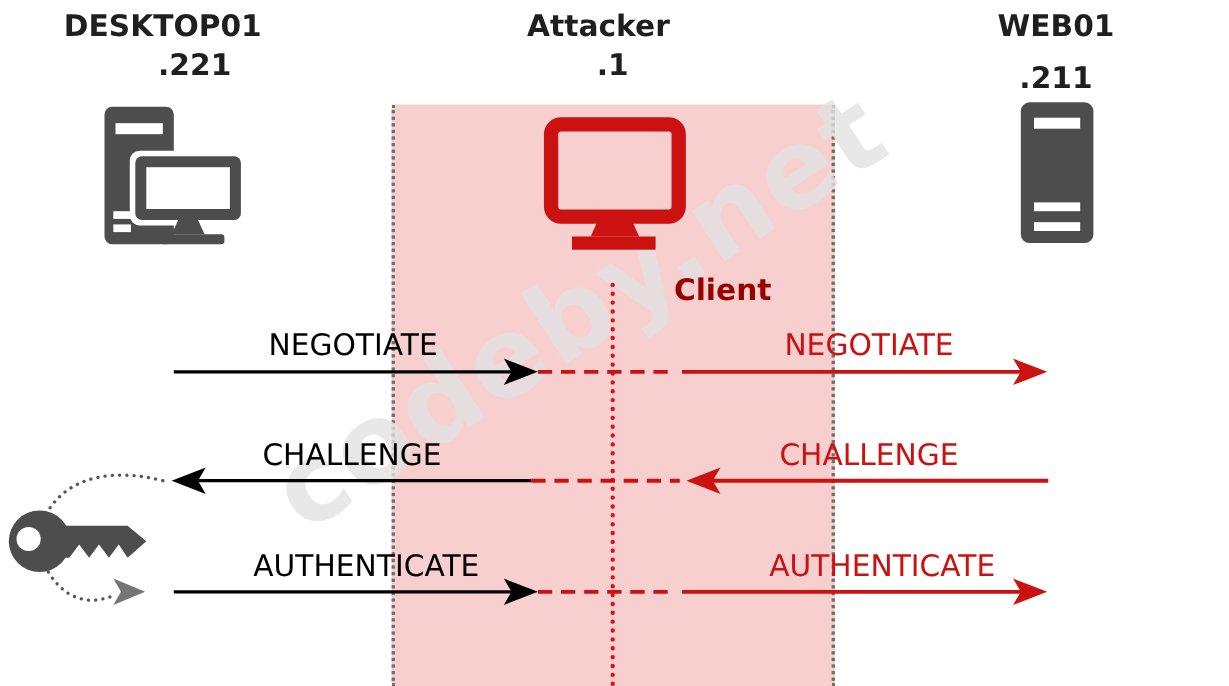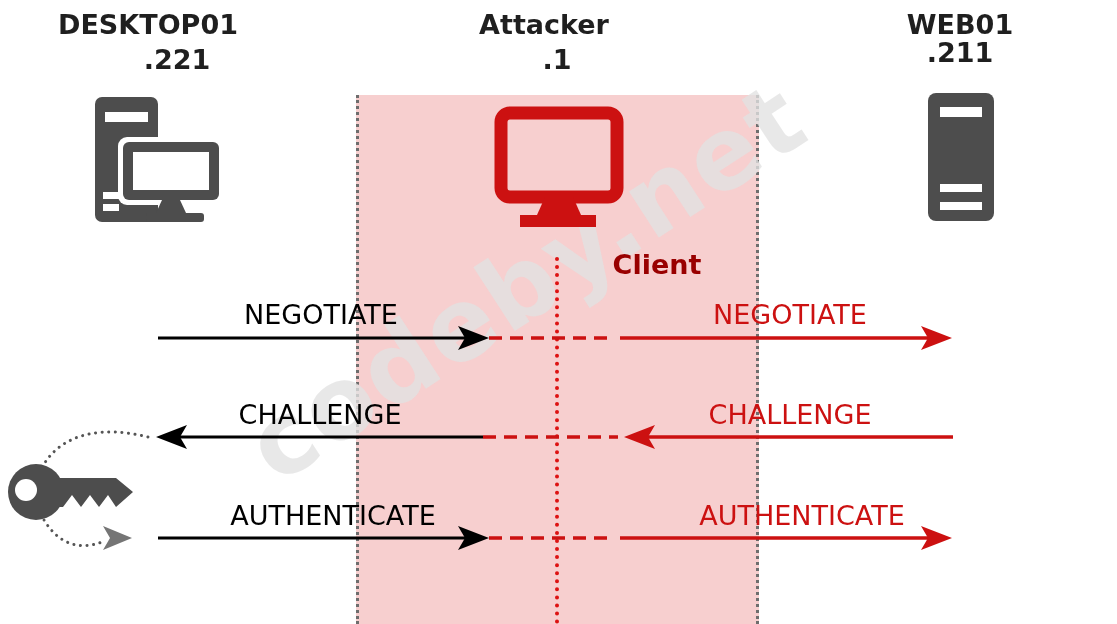--- a/index.html
+++ b/index.html
@@ -43,21 +43,21 @@
 
   <div class="mitm-divider"></div>
 
   <div class="watermark">codeby.net</div>
 
   <div class="label host-name" style="left:148px;top:9px;">DESKTOP01</div>
   <div class="label host-ip" style="left:157px;top:44px;margin-left:20px;">.221</div>
   <div class="label host-name" style="left:544px;top:9px;text-align:right;">Attacker</div>
   <div class="label host-ip" style="left:557px;top:44px;">.1</div>
   <div class="label host-name" style="left:960px;top:9px;">WEB01</div>
-  <div class="label host-ip" style="left:960px;top:37px;">.211</div>
+  <div class="label host-ip" style="left:960px;top:56px;">.211</div>
 
   <div class="label role-label" style="left:657px;top:249px;text-align:center;">Client</div>
 
   <div class="label msg-black" style="left:321px;top:299px;">NEGOTIATE</div>
   <div class="label msg-black" style="left:320px;top:399px;">CHALLENGE</div>
   <div class="label msg-black" style="left:333px;top:500px;">AUTHENTICATE</div>
 
   <div class="label msg-red" style="left:790px;top:299px;">NEGOTIATE</div>
   <div class="label msg-red" style="left:790px;top:399px;">CHALLENGE</div>
   <div class="label msg-red" style="left:802px;top:500px;">AUTHENTICATE</div>

